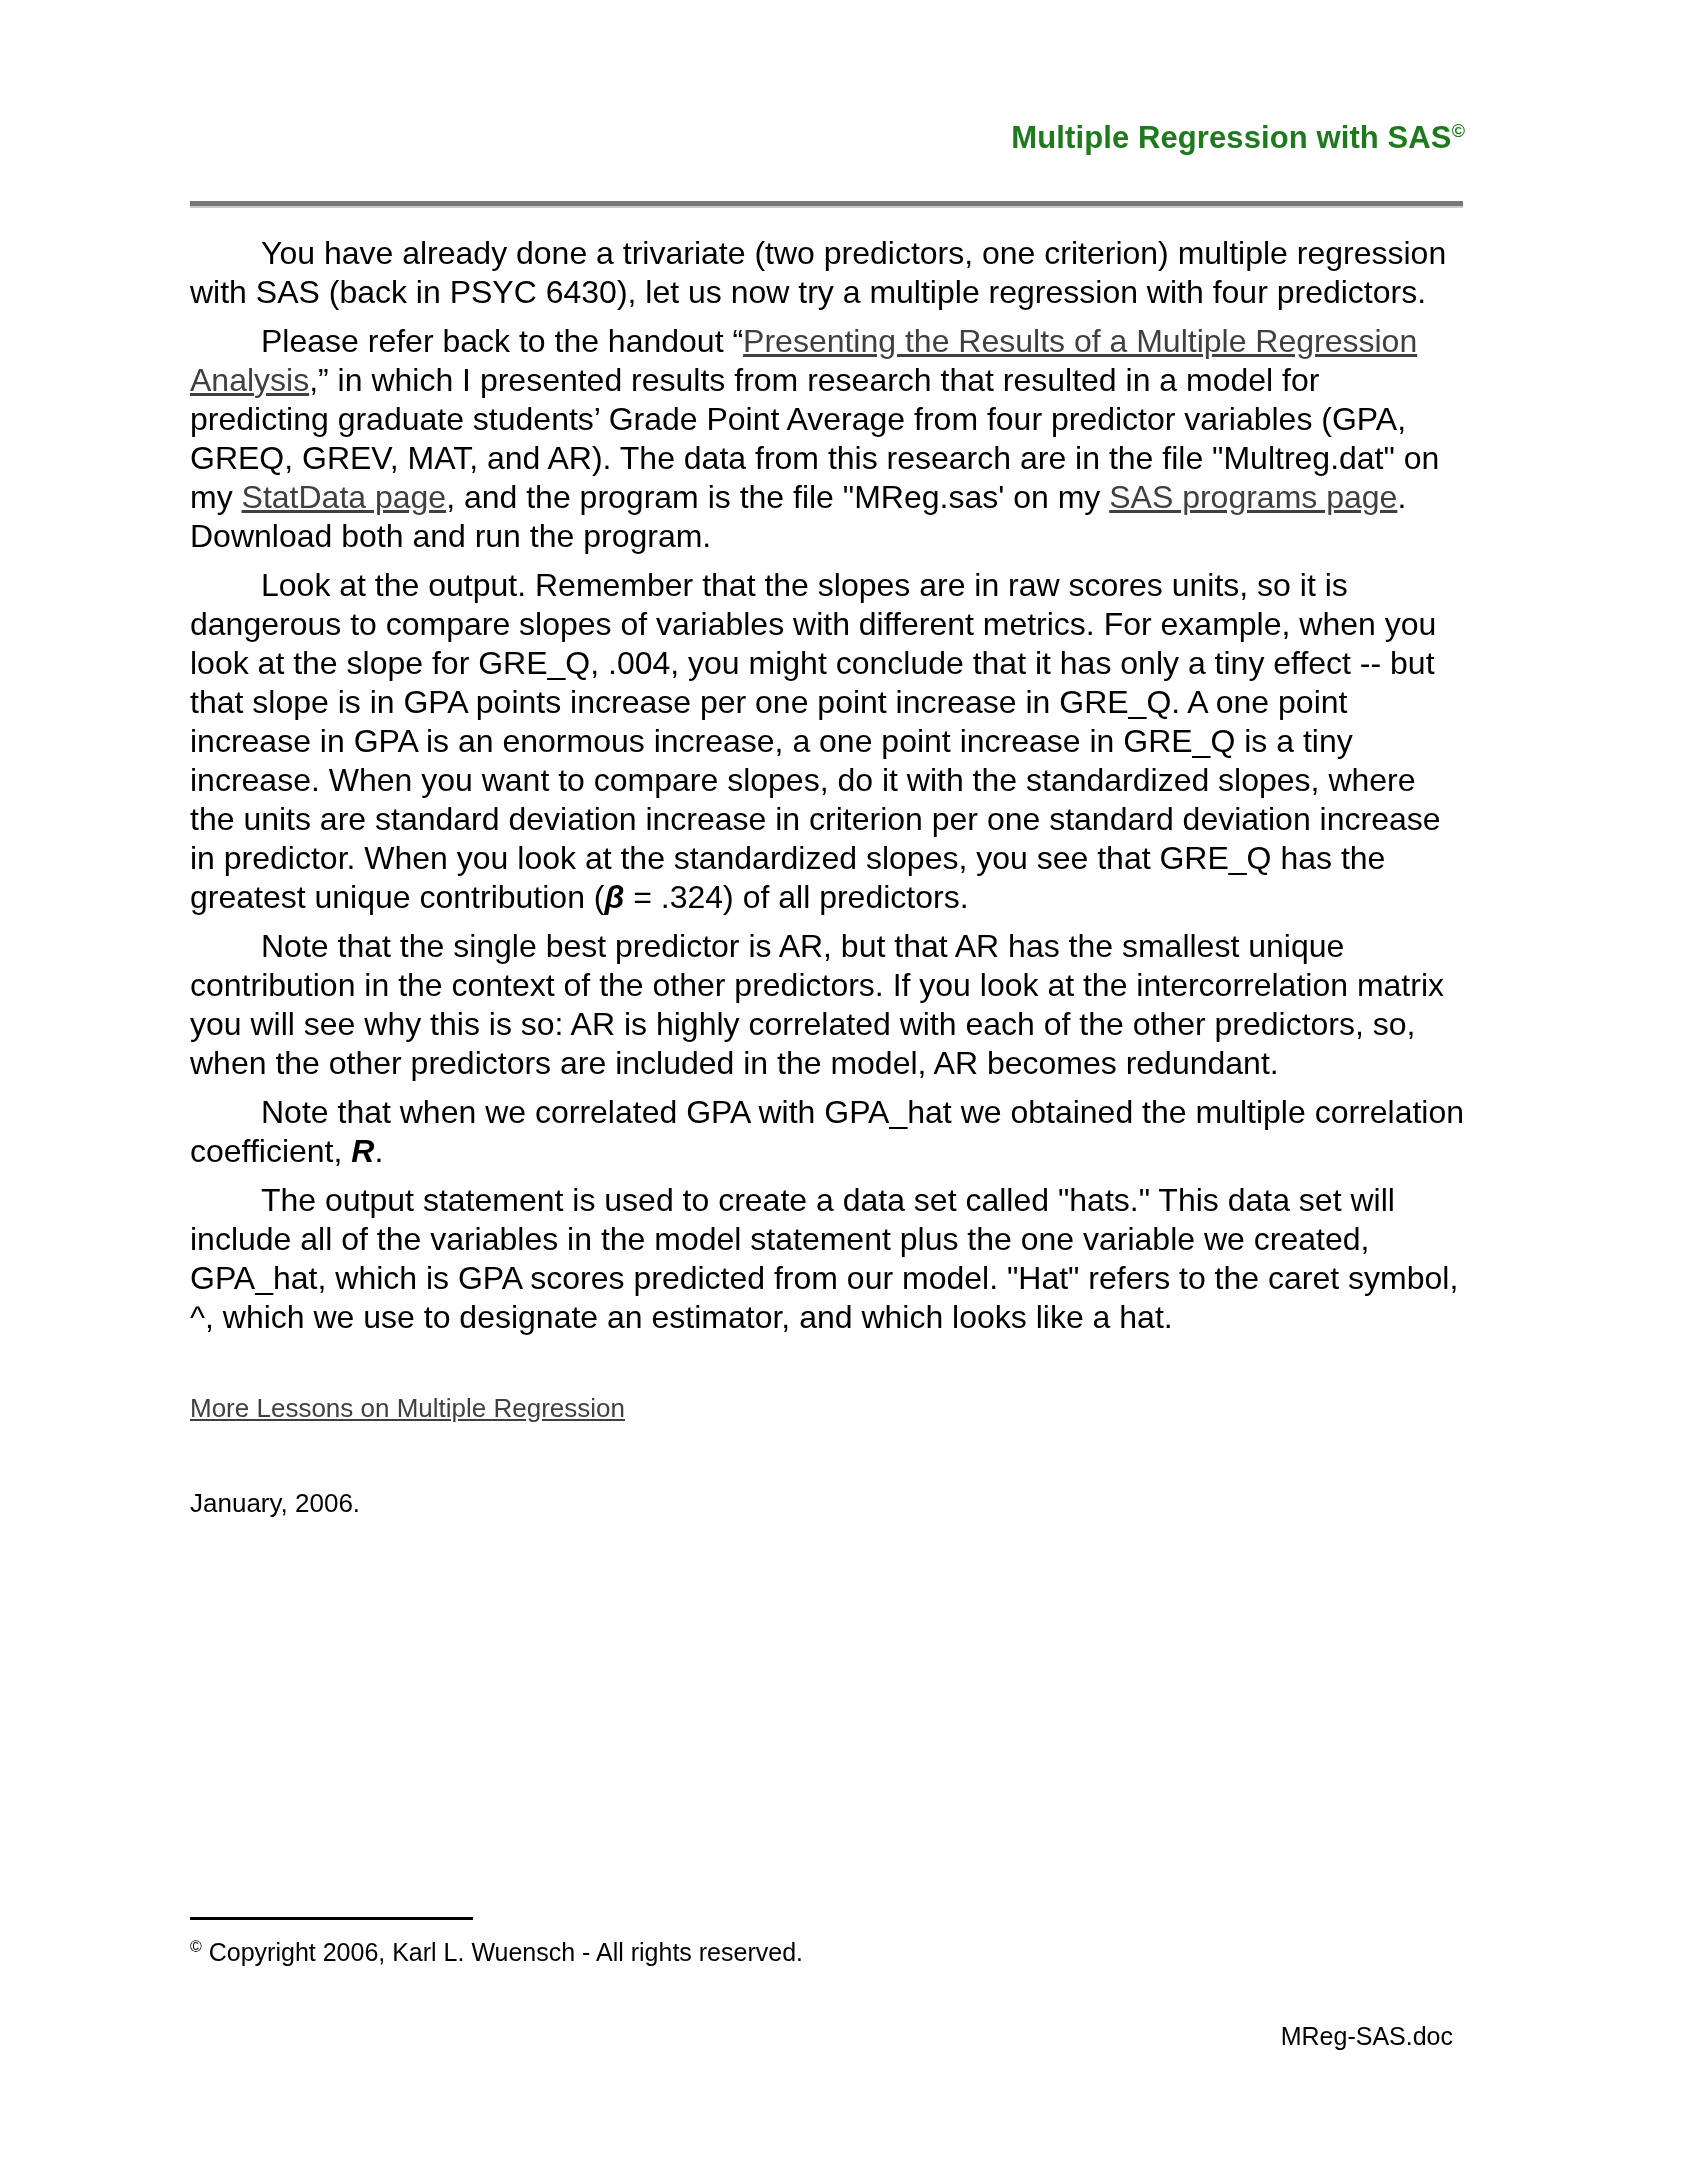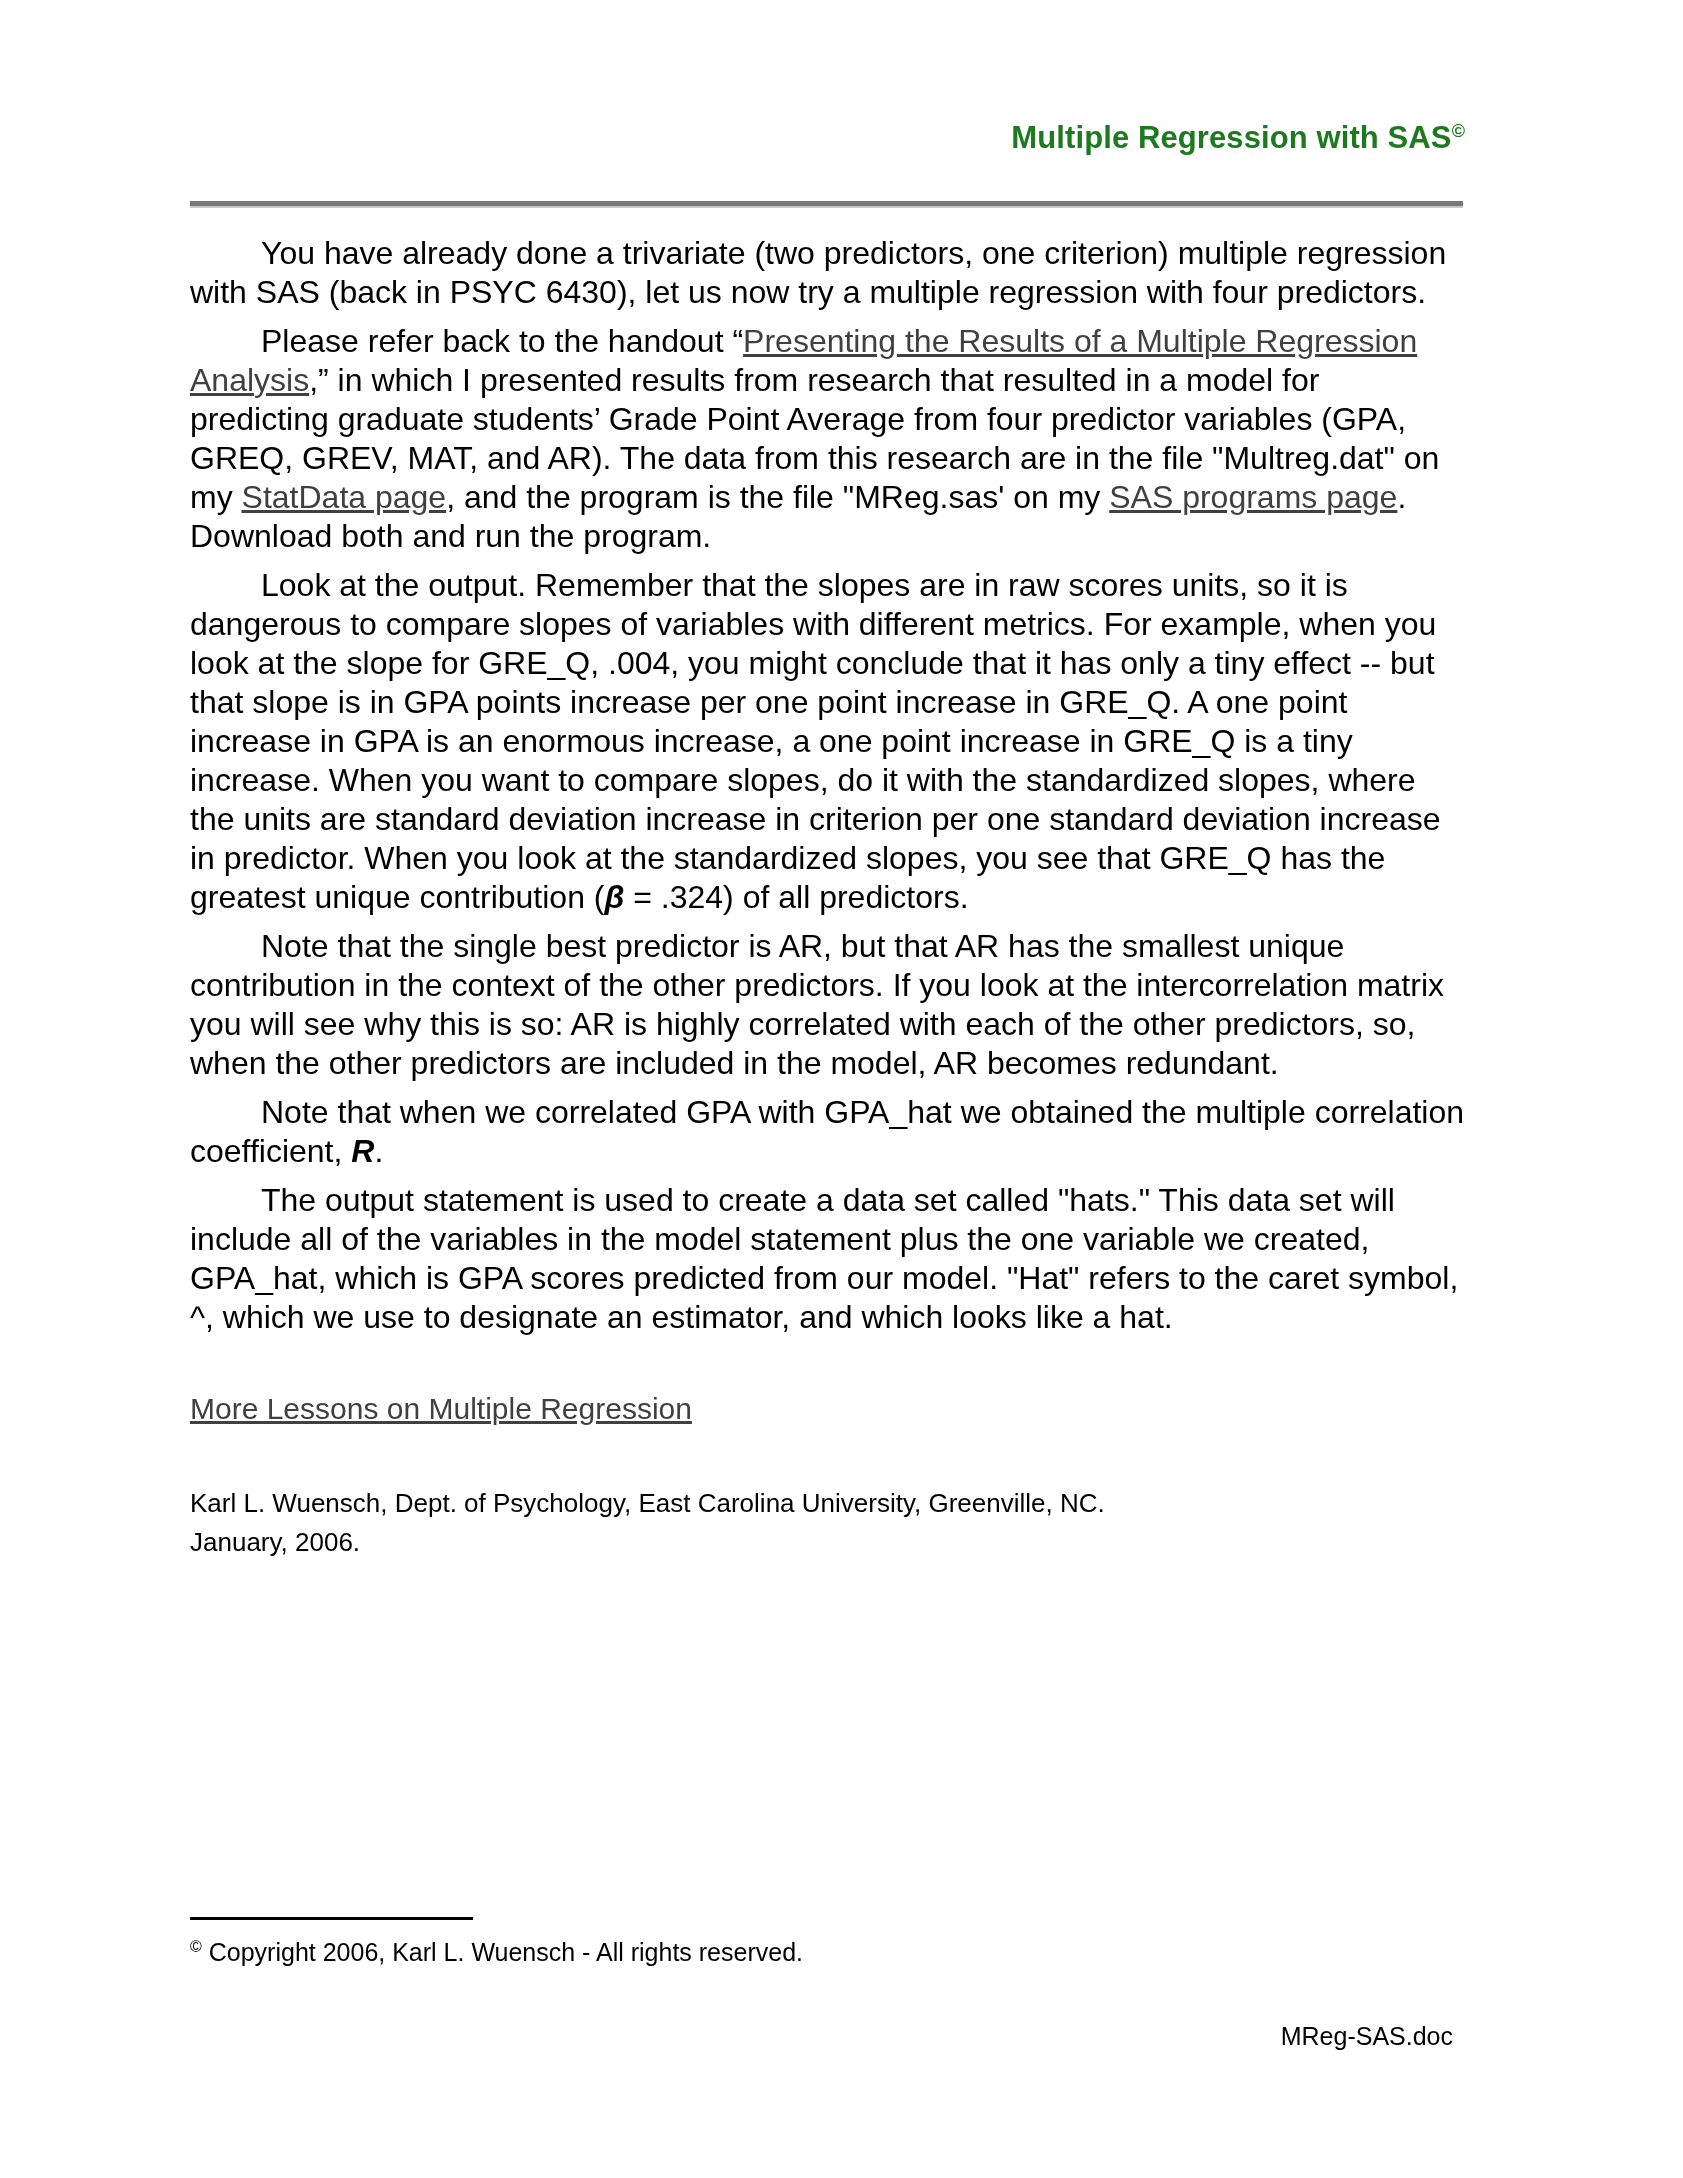--- a/index.html
+++ b/index.html
@@ -76,21 +76,21 @@
     text-decoration: underline;
   }
   .bi {
     font-weight: bold;
     font-style: italic;
   }
 
   
   .link-line {
     margin-top: 0;
-    font-size: 30px;
+    font-size: 26px;
     line-height: 41px;
   }
   .link-block {
     margin-top: 51px;
   }
   .link-block .link-line + .link-line {
     margin-top: 8px;
   }
 
   
@@ -157,21 +157,20 @@
 
       <p class="para"><span>The output statement is used to create a data set called "hats."  This data set will include all of the variables in the model statement plus the one variable we created, GPA_hat, which is GPA scores predicted from our model.  "Hat" refers to the caret symbol, ^, which we use to designate an estimator, and which looks like a hat.</span></p>
 
     </div>
 
     <div class="link-block">
       <div class="link-line"><a class="link" href="#">More Lessons on Multiple Regression</a></div>
     </div>
 
     <div class="author-block">
-      <div>Karl L. Wuensch, Dept. of Psychology, East Carolina University, Greenville, NC.</div>
       <div>January, 2006.</div>
     </div>
 
   </div>
 
   <div class="footnote-wrap">
     <div class="footnote-rule"></div>
     <div class="footnote-text"><sup>©</sup><span> Copyright 2006, Karl L. Wuensch - All rights reserved.</span></div>
   </div>
 

